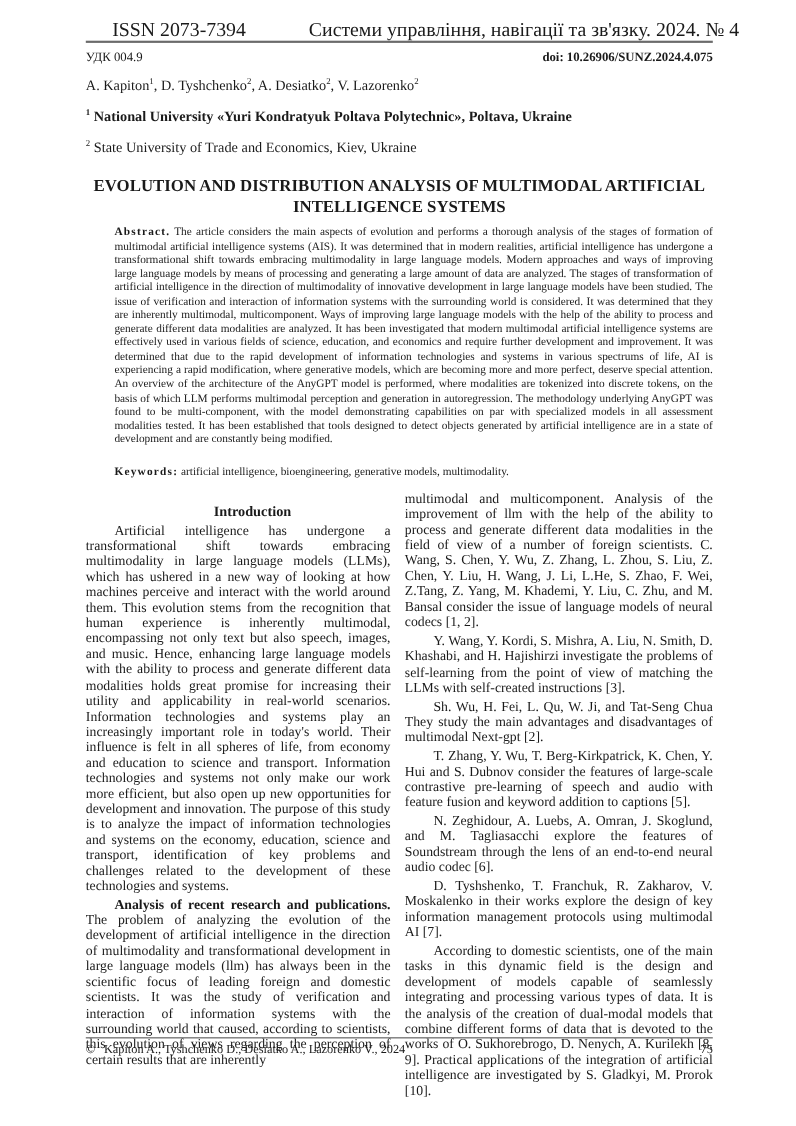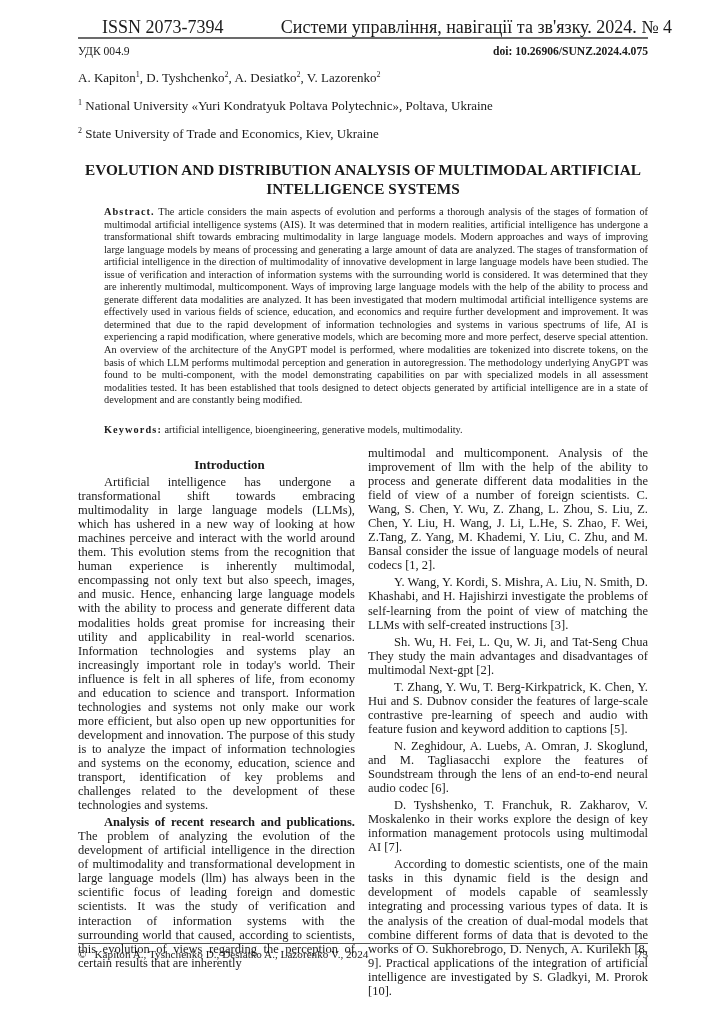--- a/index.html
+++ b/index.html
@@ -7,21 +7,21 @@
          font-family: "Liberation Serif", serif; color: #1a1a1a; }
   .page { position: absolute; left: 78px; top: 0; width: 570px; }
   .hdr { position: absolute; top: 20px; left: 0; width: 570px; height: 18px;
          font-size: 18px; display: flex; justify-content: space-between; align-items: flex-end; margin-left: 24px; }
   .hdr-rule { position: absolute; top: 37px; left: 0; width: 570px; height: 2px; background: #6b6b6b; }
   .udk-row { position: absolute; top: 45px; left: 0; width: 570px; font-size: 11.6px;
              display: flex; justify-content: space-between; }
   .doi { font-weight: bold; }
   .authors { position: absolute; top: 70px; left: 0; font-size: 13px; }
   .affil { position: absolute; left: 0; font-size: 13px; }
-  .affil1 { top: 98px; }
+  .affil1 { top: 98px; font-weight: bold; }
   .affil2 { top: 115px; margin-top: 11px; }
   sup { font-size: 8px; vertical-align: super; line-height: 0; }
   .title { position: absolute; top: 160px; left: 0; width: 570px; text-align: center;
            font-weight: bold; font-size: 15.3px; line-height: 19px; }
   .abstract { position: absolute; top: 206px; left: 26px; width: 544px; font-size: 10.3px;
               line-height: 12.55px; text-align: justify; }
   .abstract .lbl, .keywords .lbl { font-weight: bold; letter-spacing: 1.1px; }
   .keywords { position: absolute; top: 424px; left: 26px; width: 544px; font-size: 10.3px; }
   .col { position: absolute; font-size: 12.5px; line-height: 14.05px; text-align: justify; }
   .col-left { top: 458px; left: 0; width: 277px; }

